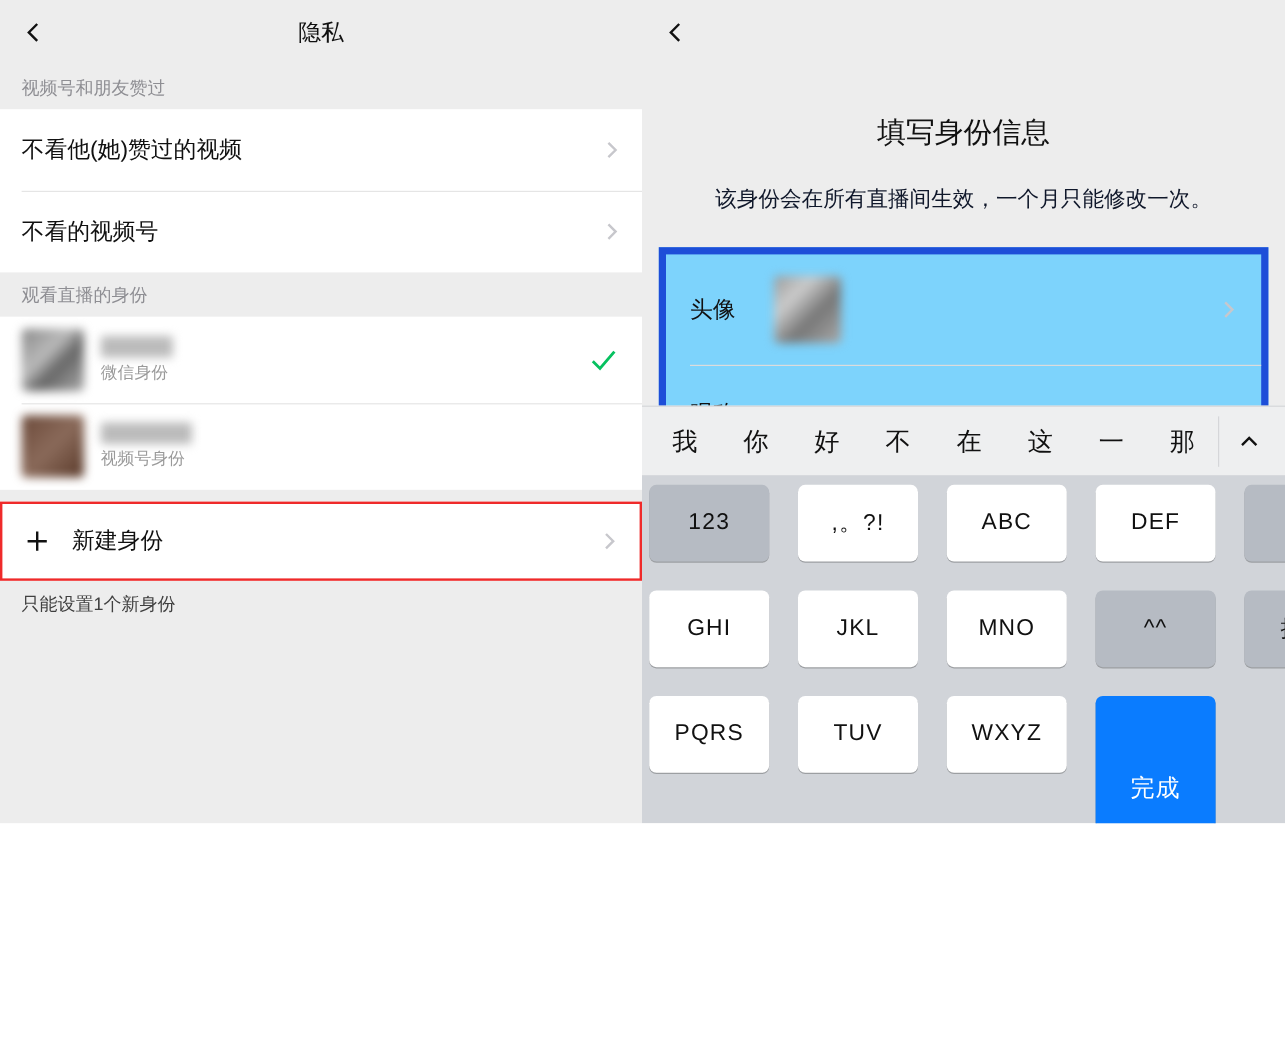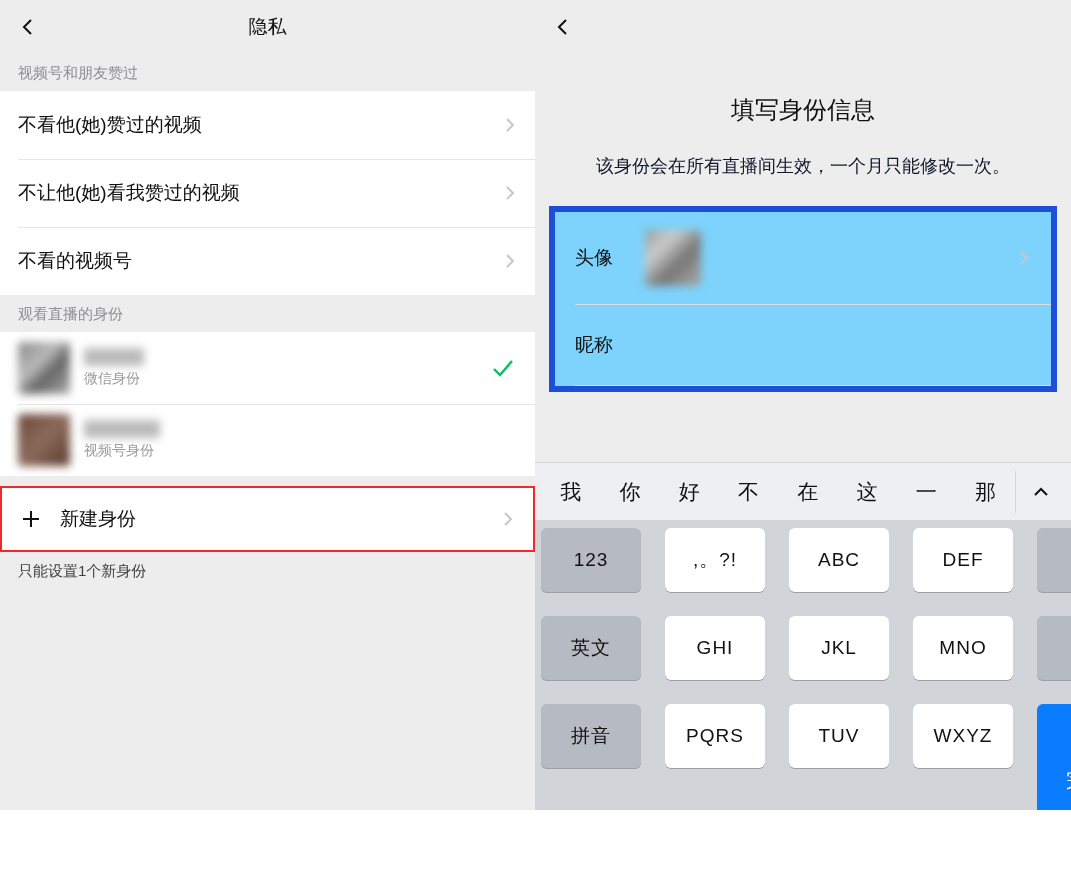--- a/index.html
+++ b/index.html
@@ -7,21 +7,21 @@
     font-family: -apple-system, "Helvetica Neue", Arial, sans-serif;
     background: #fff;
     width: 1071px;
     height: 874px;
     overflow: hidden;
     display: flex;
   }
   .screen {
     background: #ededed;
     position: relative;
-    height: 810px;
+    height: 686px;
     overflow: hidden;
   }
   .screen.left { width: 535px; }
   .screen.right { width: 536px; }
 
   
   .header {
     height: 54px;
     display: flex;
     align-items: center;
@@ -282,28 +282,20 @@
           <polyline points="12,2 5,9 12,16" fill="none" stroke="#111" stroke-width="2"></polyline>
         </svg>
     </div>
     <div class="header-title">隐私</div>
   </div>
 
   <div class="section-title">视频号和朋友赞过</div>
   <div class="list">
     <div class="row">
       <div class="row-label">不看他(她)赞过的视频</div>
-      <div class="chevron">
-        <svg width="10" height="16" viewBox="0 0 10 16">
-            <polyline points="2,2 8,8 2,14" fill="none" stroke="#c7c7cc" stroke-width="2"></polyline>
-          </svg>
-      </div>
-    </div>
-    <div class="row">
-      <div class="row-label">不让他(她)看我赞过的视频</div>
       <div class="chevron">
         <svg width="10" height="16" viewBox="0 0 10 16">
             <polyline points="2,2 8,8 2,14" fill="none" stroke="#c7c7cc" stroke-width="2"></polyline>
           </svg>
       </div>
     </div>
     <div class="row">
       <div class="row-label">不看的视频号</div>
       <div class="chevron">
         <svg width="10" height="16" viewBox="0 0 10 16">
@@ -407,21 +399,20 @@
       <div class="key">ABC</div>
       <div class="key">DEF</div>
       <div class="key gray">
         <svg width="28" height="20" viewBox="0 0 28 20">
           <path d="M8 2 L26 2 Q27 2 27 3 L27 17 Q27 18 26 18 L8 18 L1 10 Z" fill="none" stroke="#111" stroke-width="1.6"></path>
           <line x1="12" y1="6" x2="20" y2="14" stroke="#111" stroke-width="1.6"></line>
           <line x1="20" y1="6" x2="12" y2="14" stroke="#111" stroke-width="1.6"></line>
         </svg>
       </div>
 
-      <div class="key gray">英文</div>
       <div class="key">GHI</div>
       <div class="key">JKL</div>
       <div class="key">MNO</div>
       <div class="key gray">^^</div>
 
       <div class="key gray">拼音</div>
       <div class="key">PQRS</div>
       <div class="key">TUV</div>
       <div class="key">WXYZ</div>
       <div class="key blue tall">完成</div>

